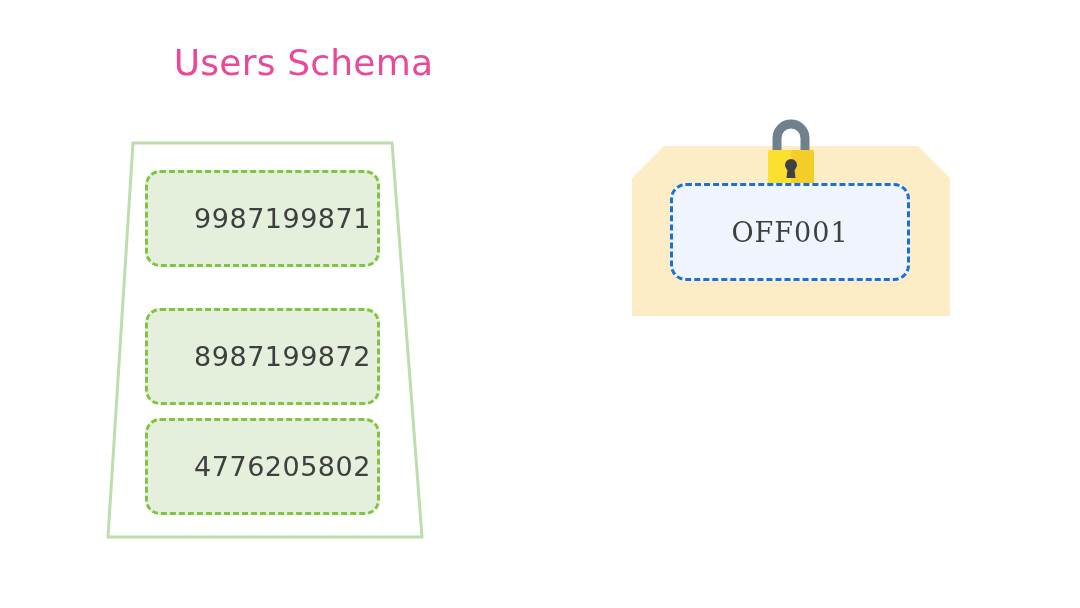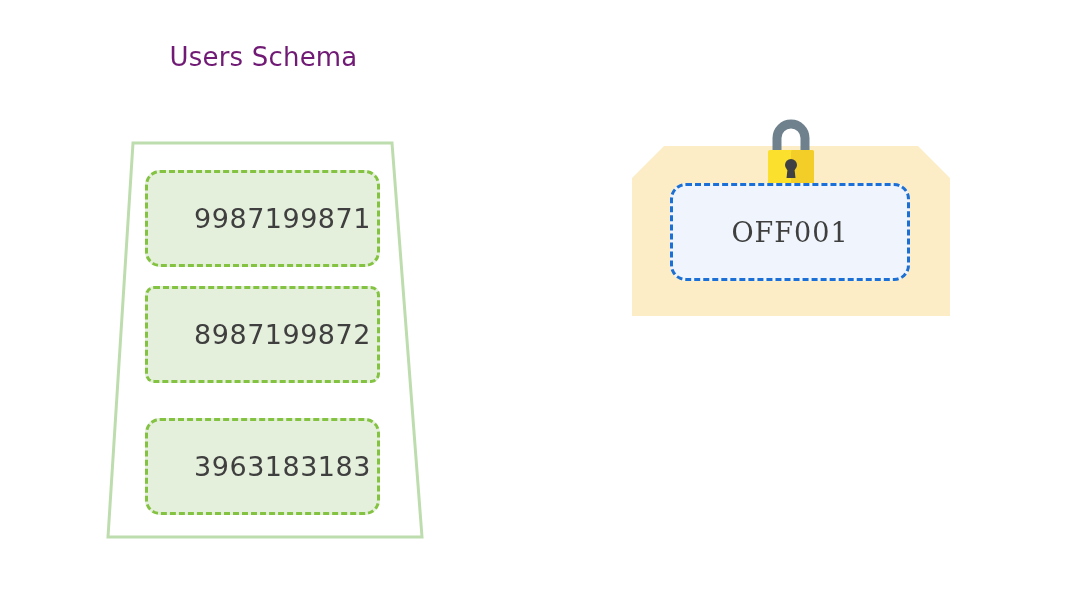--- a/index.html
+++ b/index.html
@@ -12,26 +12,27 @@
     height: 608px;
     position: relative;
     overflow: hidden;
     font-family: "DejaVu Sans", sans-serif;
     background: #ffffff;
   }
 
   .panel-title {
     position: absolute;
     font-family: "DejaVu Sans", sans-serif;
-    font-size: 26px;
+    font-size: 36px;
     font-weight: 400;
-    color: #701a75;
+    color: #ec4899;
     letter-spacing: 0.2px;
     text-align: center;
     white-space: nowrap;
+    padding-left: 40px;
   }
   #users-title { left: 0; width: 527px; top: 42px; }
 
   
   #schema-panel {
     position: absolute;
     left: 0; top: 0;
     width: 527px; height: 608px;
   }
   #schema-trapezoid {
@@ -54,21 +55,21 @@
   }
   .field-box .field-text {
     font-family: "DejaVu Sans", sans-serif;
     font-size: 27px;
     color: #3F3F3F;
     letter-spacing: 0.5px;
     line-height: 1;
     margin-left: 40px;
   }
   #field-0 { top: 170px; }
-  #field-1 { top: 286px; border-radius: 9px; }
+  #field-1 { top: 308px; }
   #field-2 { top: 418px; }
 
   
   #buckets-panel {
     position: absolute;
     left: 553px; top: 0;
     width: 527px; height: 472px;
   }
   .bucket {
     position: absolute;
@@ -126,21 +127,21 @@
 
   <div class="field-box" id="field-0">
     <span class="field-text">9987199871</span>
   </div>
 
   <div class="field-box" id="field-1">
     <span class="field-text">8987199872</span>
   </div>
 
   <div class="field-box" id="field-2">
-    <span class="field-text">3963183183</span>
+    <span class="field-text">4776205802</span>
   </div>
 
 </div>
 
 <div id="buckets-panel">
 
   <div class="bucket" id="bucket-0">
     <svg class="bucket-shape" viewBox="0 0 318 170">
       <polygon points="0,32 32,0 286,0 318,32 318,170 0,170" fill="#FCEDC7"></polygon>
     </svg>

